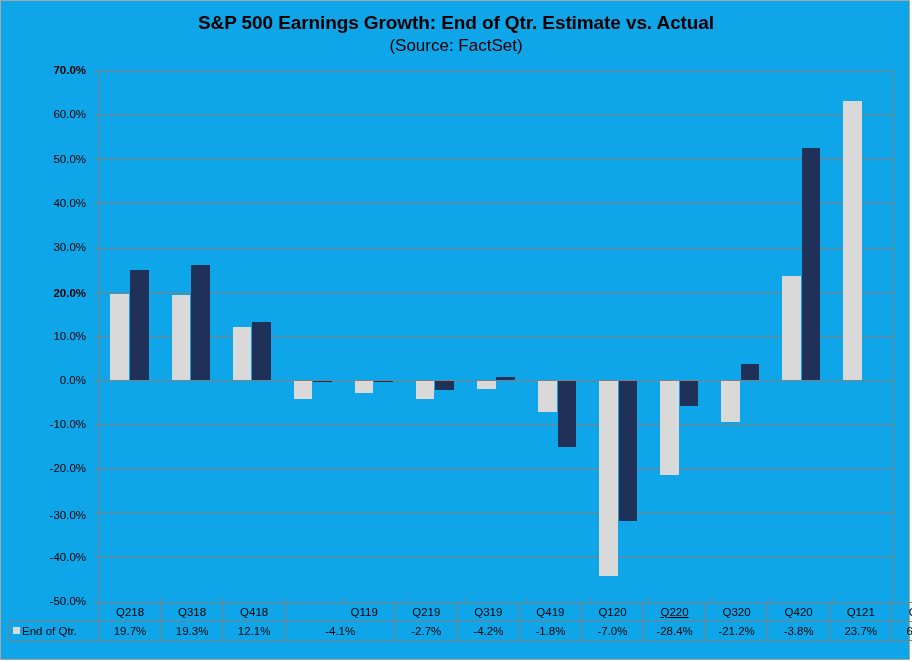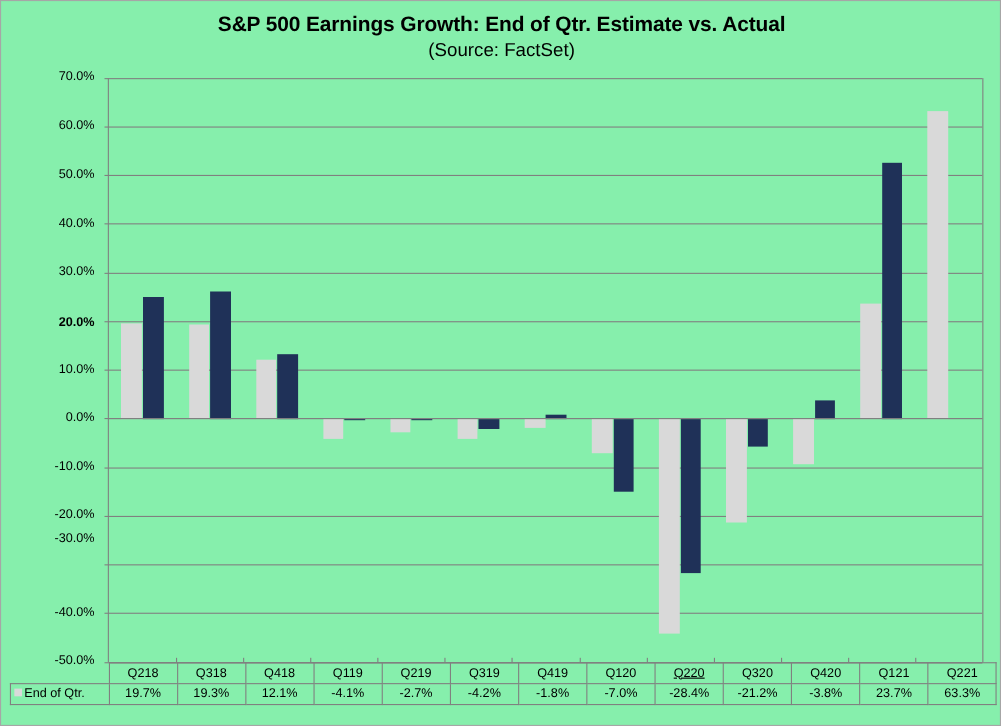--- a/index.html
+++ b/index.html
@@ -13,21 +13,21 @@
     font-family: "Liberation Sans", sans-serif;
     color: #000000;
     overflow: hidden;
   }
   #chart-root {
     position: relative;
     width: 910px;
     height: 660px;
     box-sizing: border-box;
     border: 1px solid #a6a6a6;
-    background: #86efac;
+    background: #0ea5e9;
   }
 
   
   #title-block {
     position: absolute;
     left: 0;
     top: 10px;
     width: 910px;
     text-align: center;
   }
@@ -151,31 +151,31 @@
 <body>
 
 <div id="chart-root">
 
   <div id="title-block">
     <div id="chart-title">S&amp;P 500 Earnings Growth: End of Qtr. Estimate vs. Actual</div>
     <div id="chart-subtitle">(Source: FactSet)</div>
   </div>
 
   <div id="ylabels">
-      <div class="ytick-label" style="top: -6px;">70.0%</div>
+      <div class="ytick-label" style="top: -6px; font-weight: bold;">70.0%</div>
       <div class="ytick-label" style="top: 38.25px;">60.0%</div>
       <div class="ytick-label" style="top: 82.5px;">50.0%</div>
       <div class="ytick-label" style="top: 126.75px;">40.0%</div>
       <div class="ytick-label" style="top: 171px;">30.0%</div>
       <div class="ytick-label" style="top: 217px; font-weight: bold;">20.0%</div>
       <div class="ytick-label" style="top: 259.5px;">10.0%</div>
       <div class="ytick-label" style="top: 303.75px;">0.0%</div>
       <div class="ytick-label" style="top: 348px;">-10.0%</div>
       <div class="ytick-label" style="top: 392.25px; text-align: right;">-20.0%</div>
-      <div class="ytick-label" style="top: 414px;">-30.0%</div>
+      <div class="ytick-label" style="top: 439px;">-30.0%</div>
       <div class="ytick-label" style="top: 480.75px;">-40.0%</div>
       <div class="ytick-label" style="top: 525px;">-50.0%</div>
     </div>
 
   <div id="plot-area">
       <div class="gridline" style="top: -0.5px;"></div>
       <div class="ytick-mark" style="top: -0.5px;"></div>
       <div class="gridline" style="top: 43.75px;"></div>
       <div class="ytick-mark" style="top: 43.75px;"></div>
       <div class="gridline" style="top: 88px;"></div>
@@ -241,21 +241,21 @@
       <div class="gridline" style="top: 530.5px;"></div>
     </div>
 
   <table id="data-table">
     <thead>
       <tr id="header-row">
         <th class="corner-cell" style="width: 89px;"></th>
       <th style="width: 61.0769px;">Q218</th>
           <th style="width: 61.0769px;">Q318</th>
           <th style="width: 61.0769px;">Q418</th>
-          <th style="width: 61.0769px;">Q119</th>
+          <th style="width: 61.0769px; padding-left: 48px;">Q119</th>
           <th style="width: 61.0769px;">Q219</th>
           <th style="width: 61.0769px;">Q319</th>
           <th style="width: 61.0769px;">Q419</th>
           <th style="width: 61.0769px;">Q120</th>
           <th style="width: 61.0769px; text-decoration: underline;">Q220</th>
           <th style="width: 61.0769px;">Q320</th>
           <th style="width: 61.0769px;">Q420</th>
           <th style="width: 61.0769px;">Q121</th>
           <th style="width: 61.0769px;">Q221</th>
         </tr>

